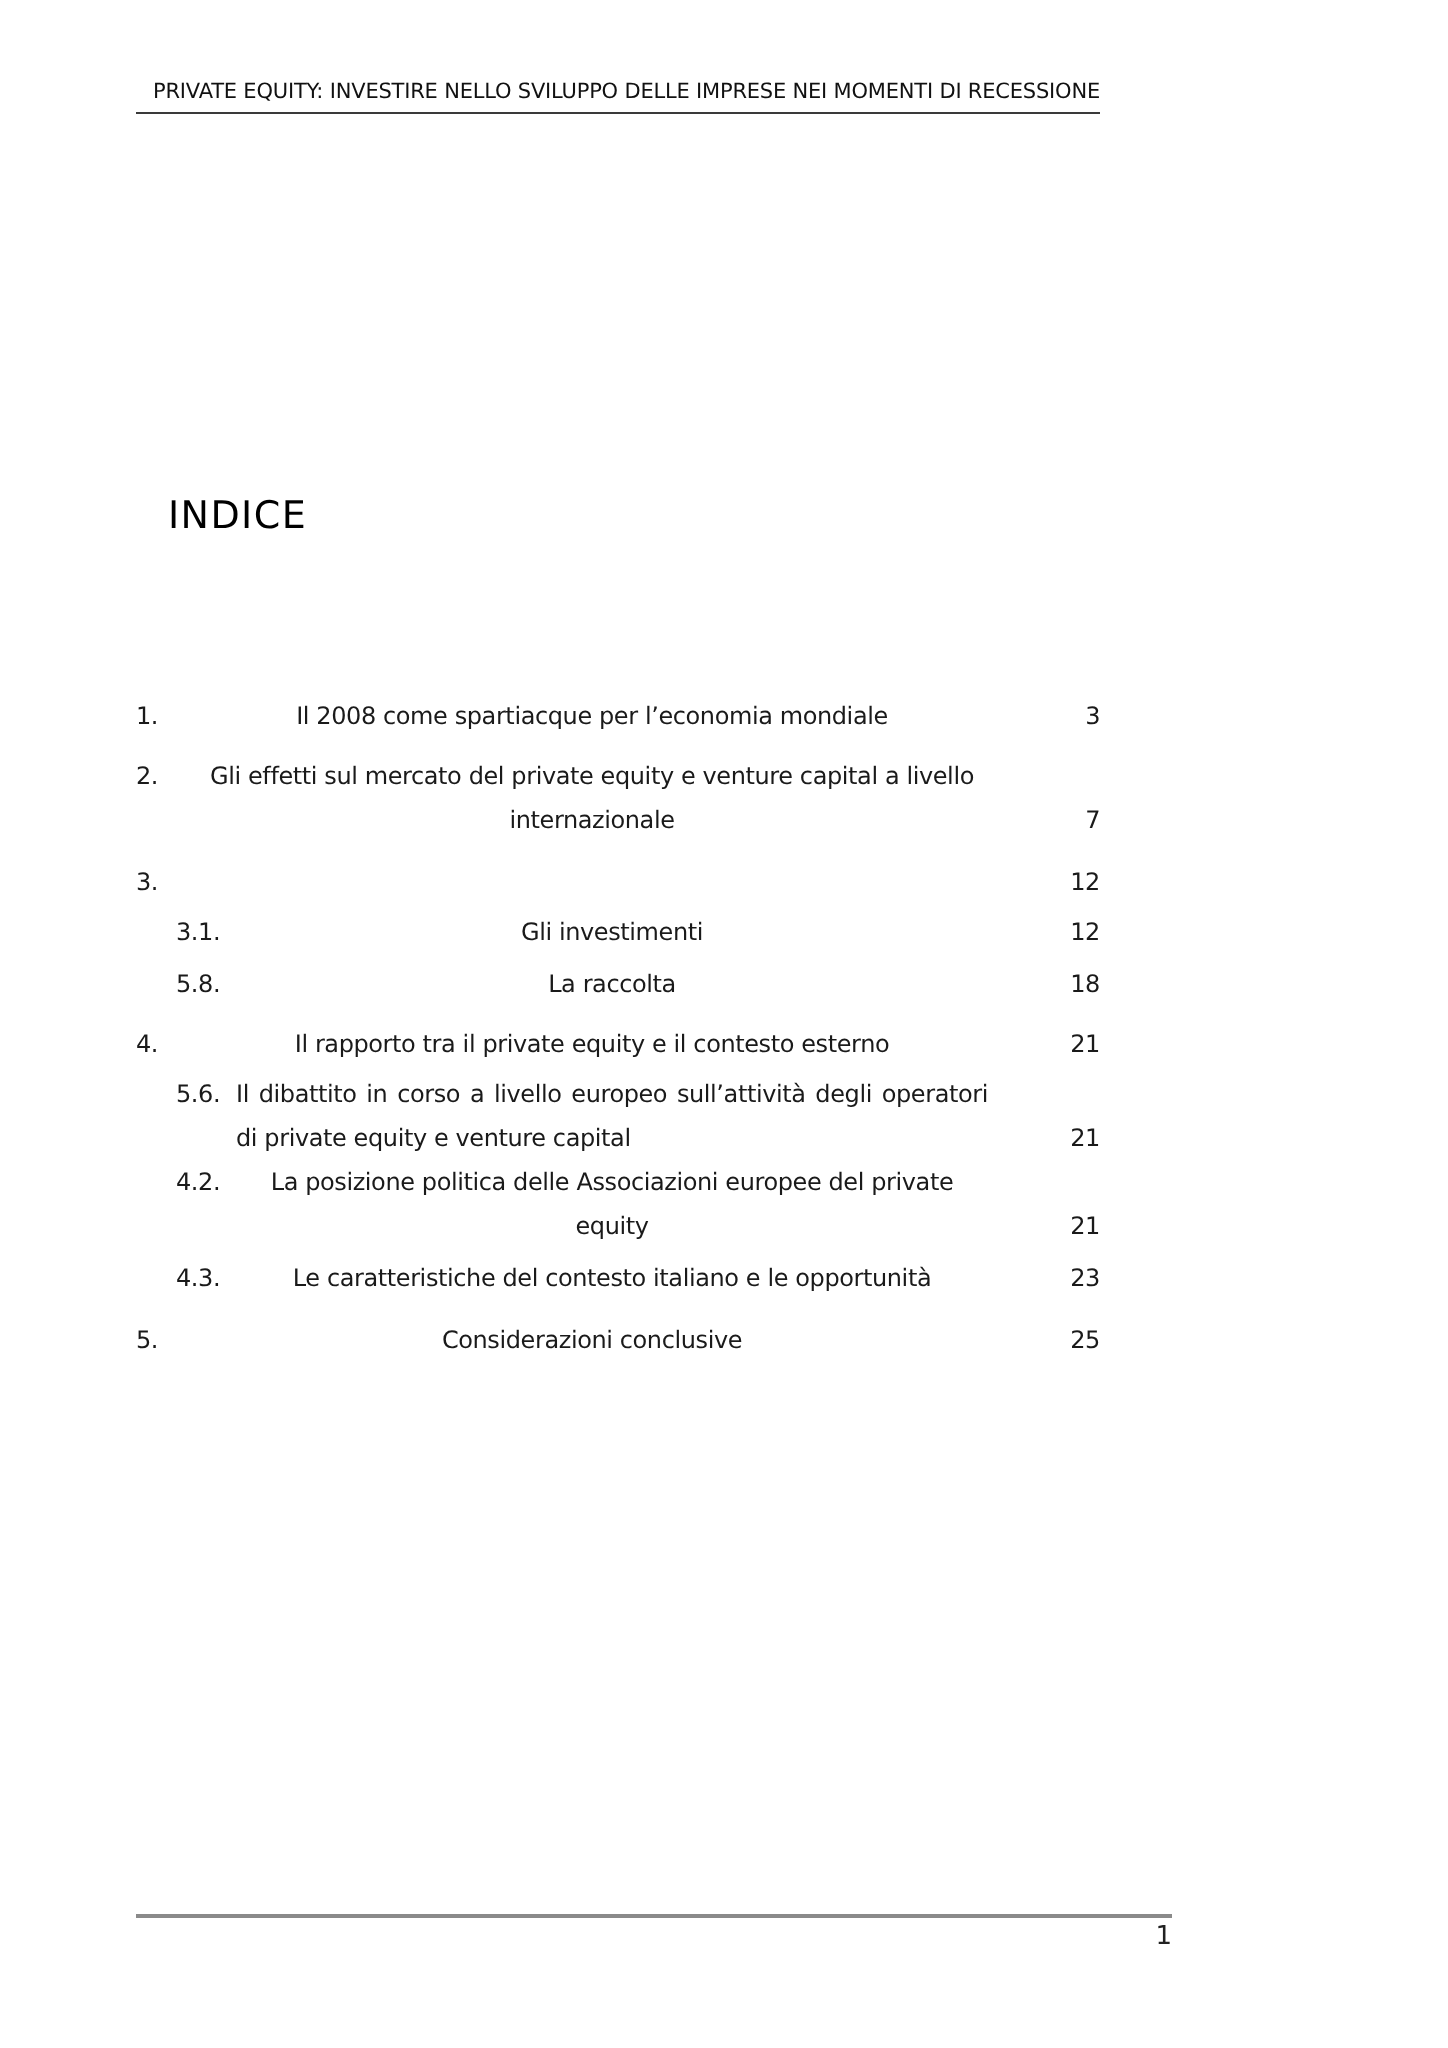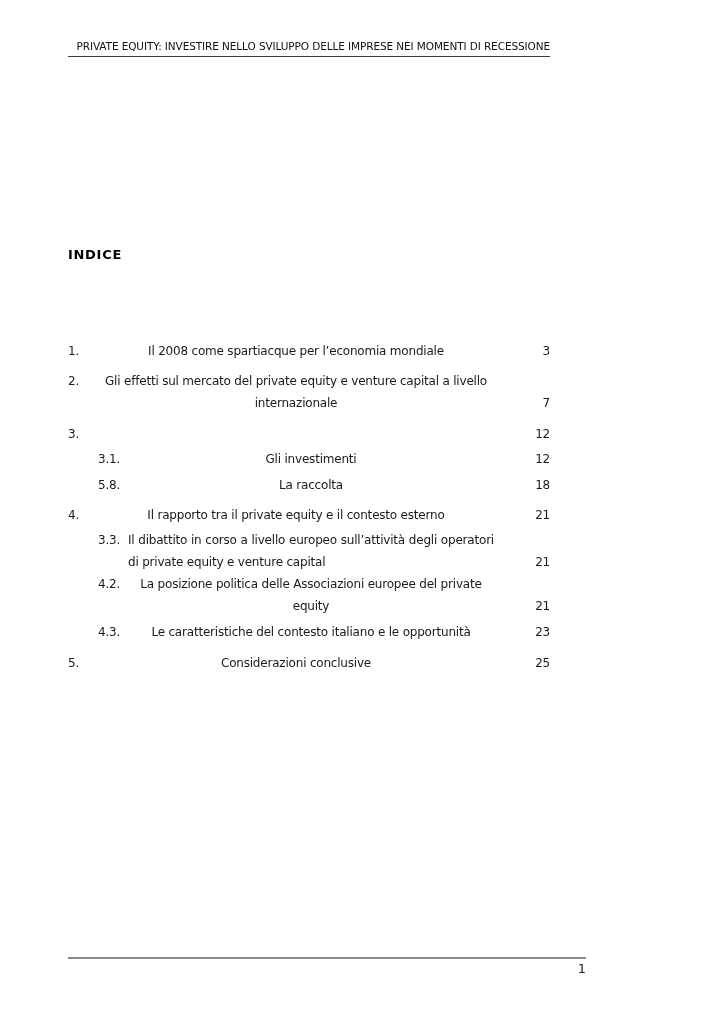--- a/index.html
+++ b/index.html
@@ -23,23 +23,23 @@
   .header-text {
     text-align: right;
     font-size: 10.5px;
     letter-spacing: -0.1px;
     line-height: 13px;
     color: #111111;
     white-space: nowrap;
   }
   
   .doc-title {
-    margin: 190px 0 0 0;
-    font-size: 13px;
-    font-weight: bold;
+    margin: 190px 0 0 16px;
+    font-size: 19px;
+    font-weight: normal;
     letter-spacing: 0.7px;
     color: #000000;
   }
   
   .toc {
     margin-top: 78px;
     font-size: 12px;
     letter-spacing: -0.2px;
   }
   .row {
@@ -50,21 +50,21 @@
   }
   .row .num {
     flex: none;
     width: 30px;
   }
   .row .title {
     flex: 1;
     margin-right: 56px;
     text-align: center;
   }
-  .row.l2 { margin-left: 30px; }
+  .row.l2 { margin-left: 20px; }
   .row.justify .title { text-align: justify; }
   .row .pg {
     position: absolute;
     right: 0;
     bottom: 0;
     line-height: 22px;
     text-align: right;
   }
   .mt3 { margin-top: 3px; }
   .mt4 { margin-top: 4px; }
@@ -125,21 +125,21 @@
       <span class="pg">18</span>
     </div>
 
     <div class="row l1 mt8">
       <span class="num">4.</span>
       <span class="title">Il rapporto tra il private equity e il contesto esterno</span>
       <span class="pg">21</span>
     </div>
 
     <div class="row l2 justify mt3">
-      <span class="num">3.3.</span>
+      <span class="num">5.6.</span>
       <span class="title">Il dibattito in corso a livello europeo sull’attività degli operatori di private equity e venture capital</span>
       <span class="pg">21</span>
     </div>
 
     <div class="row l2">
       <span class="num">4.2.</span>
       <span class="title">La posizione politica delle Associazioni europee del private equity</span>
       <span class="pg">21</span>
     </div>
 

